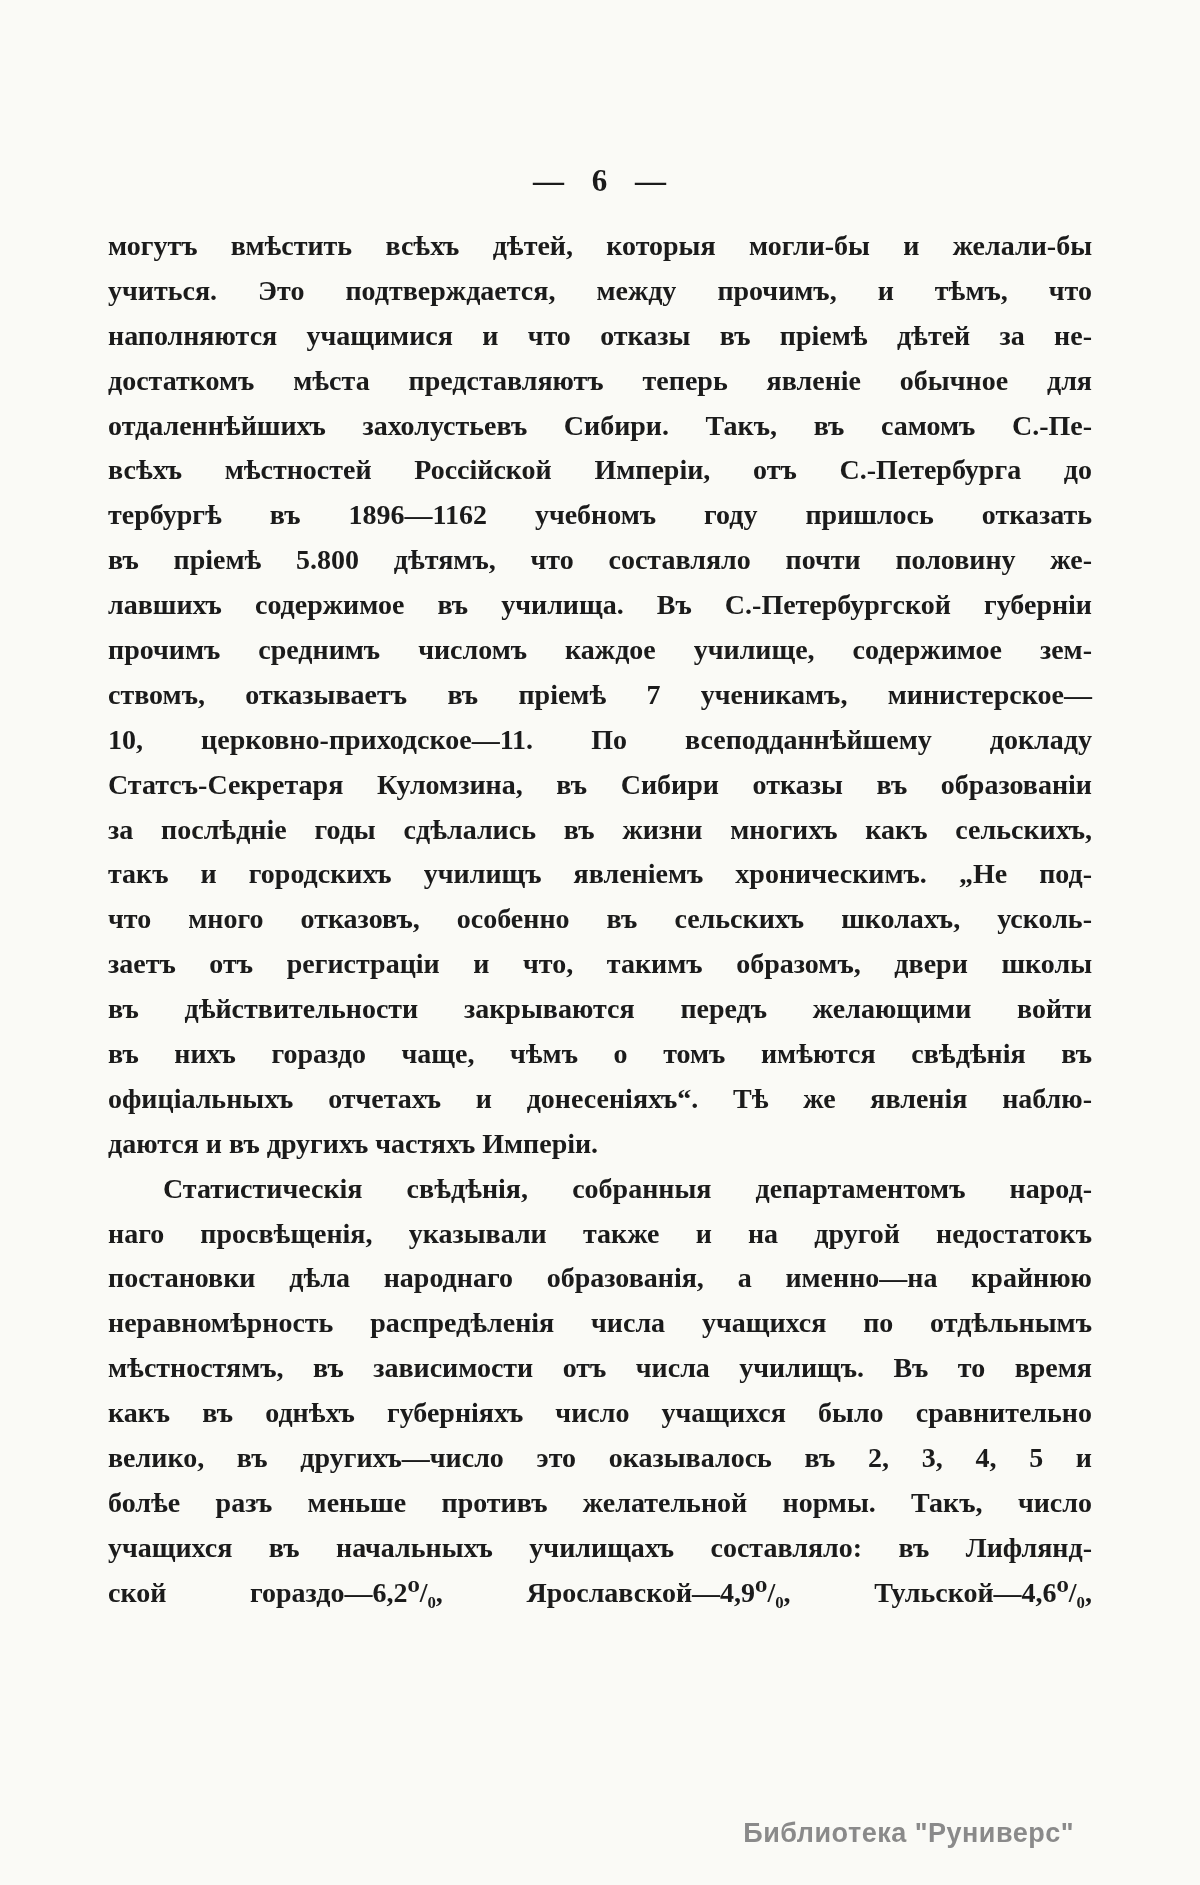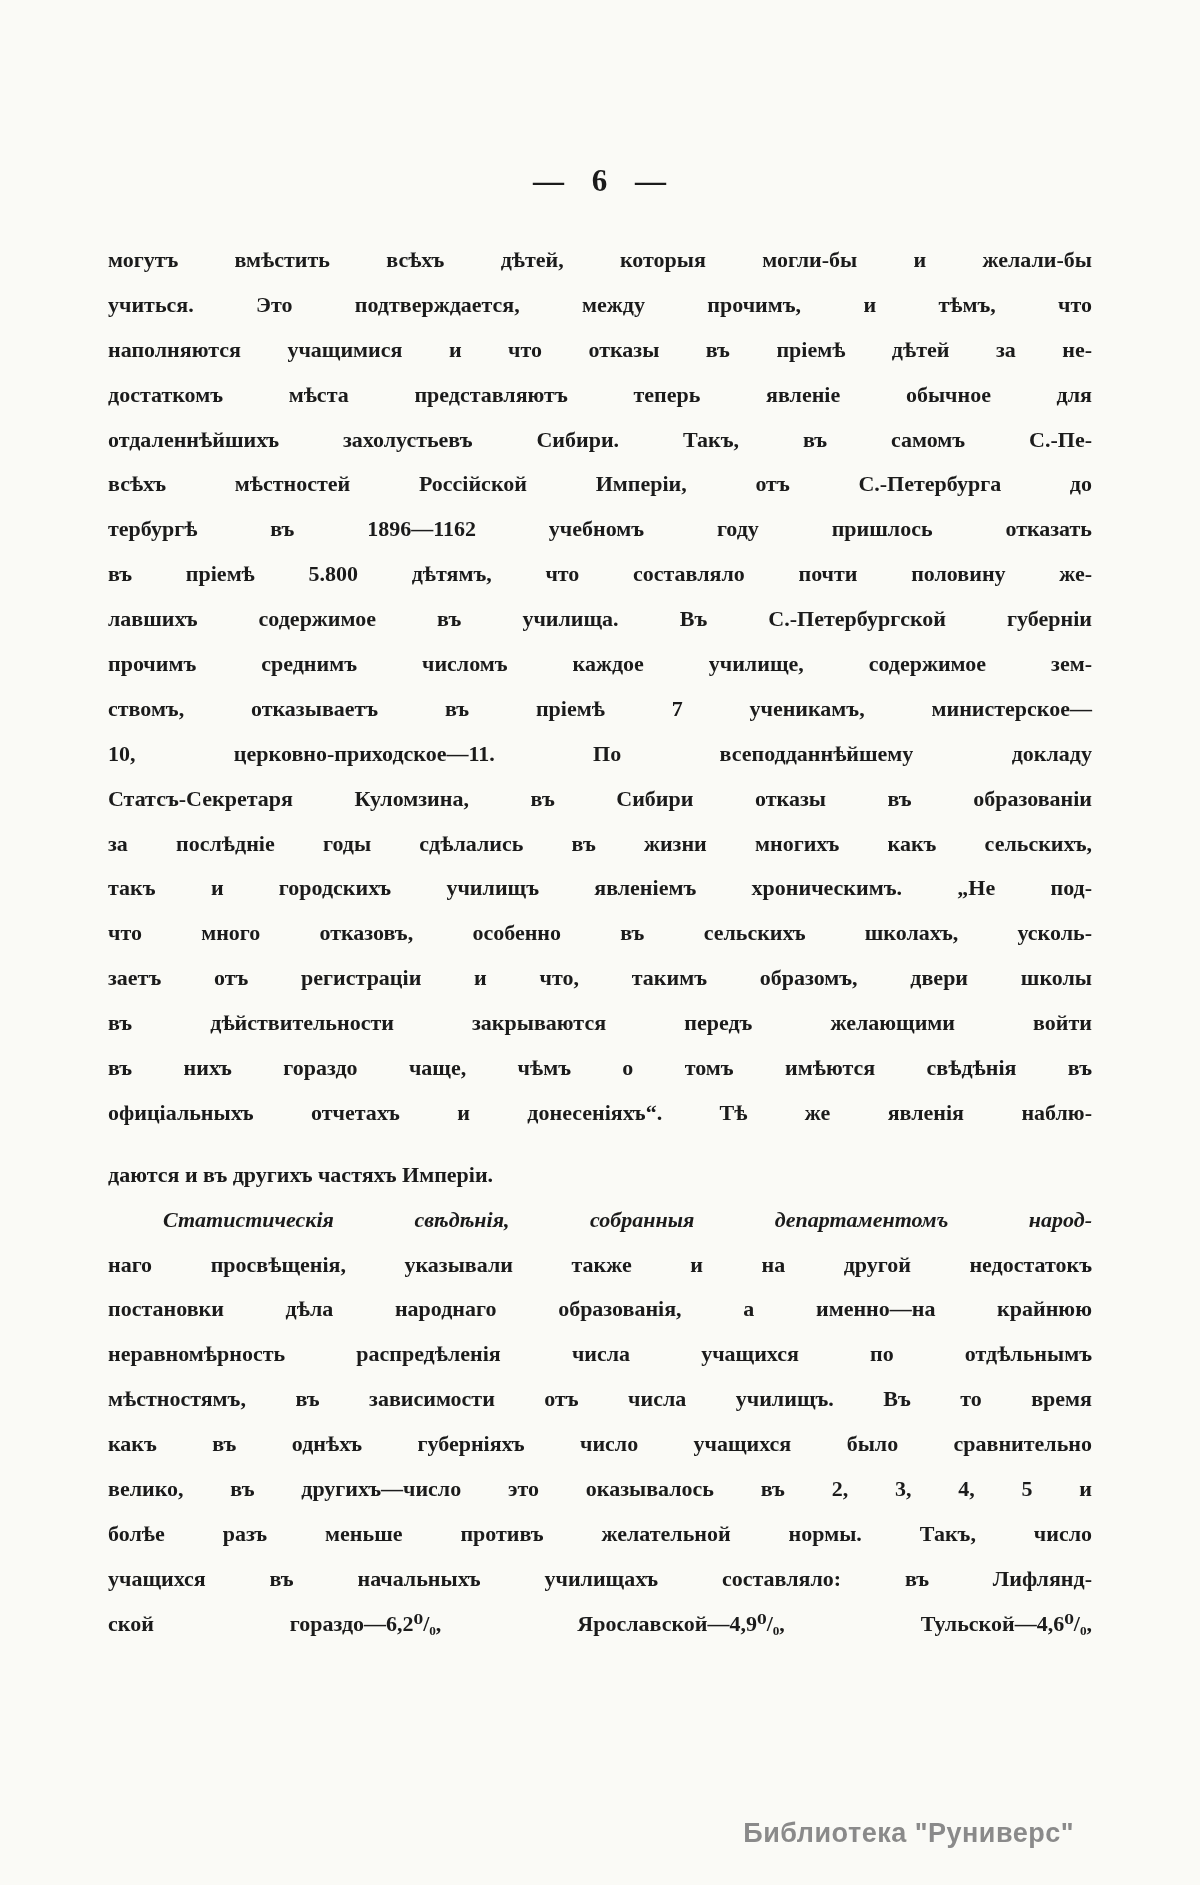--- a/index.html
+++ b/index.html
@@ -26,42 +26,40 @@
     left: 0;
     width: 1200px;
     text-align: center;
     font-size: 31px;
     font-weight: 700;
     word-spacing: 18px;
     letter-spacing: 1px;
   }
   .text-block {
     position: absolute;
-    top: 238px;
+    top: 224px;
     left: 108px;
     width: 984px;
-    font-size: 22px;
+    font-size: 28px;
     font-weight: 700;
   }
   .line {
     height: 44.9px;
     line-height: 44.9px;
     white-space: normal;
     text-align: justify;
     text-align-last: justify;
     overflow: visible;
   }
   .line.indent {
     text-indent: 55px;
-    font-style: italic;
   }
   .line.para-end {
     text-align: right;
     text-align-last: left;
-    margin-top: 17px;
   }
   .watermark {
     position: absolute;
     top: 1818px;
     right: 126px;
     font-family: "Liberation Sans", "DejaVu Sans", sans-serif;
     font-size: 27px;
     font-weight: 700;
     color: var(--watermark);
     letter-spacing: 0.5px;

